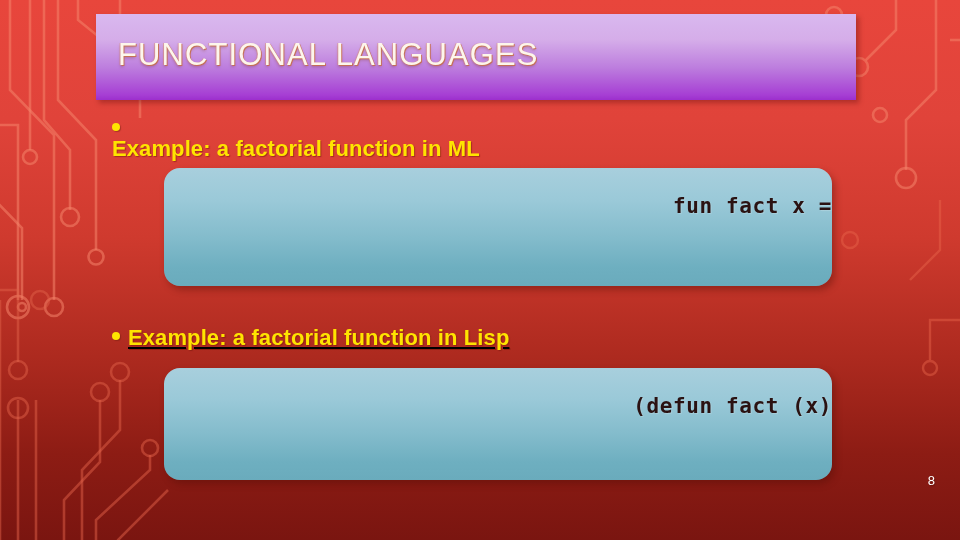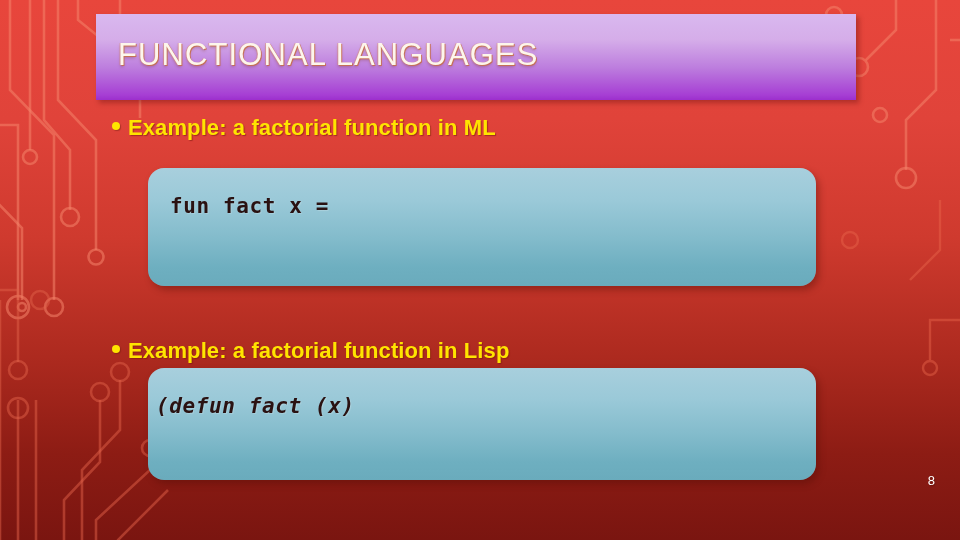--- a/index.html
+++ b/index.html
@@ -80,53 +80,54 @@
     flex: 0 0 auto;
     box-shadow: 1px 1px 1px rgba(110,30,15,0.45);
   }
   .bullet-text {
     font-size: 22px;
     font-weight: bold;
     color: #ffe400;
     letter-spacing: 0.1px;
     text-shadow: 1px 1px 1px rgba(120,25,12,0.55);
   }
-  #bullet-1 { top: 115px; }
-  #bullet-2 { top: 338px; }
+  #bullet-1 { top: 128px; flex-direction: column; }
+  #bullet-2 { top: 325px; text-decoration: underline; }
 
   
   .code-panel {
     position: absolute;
-    left: 148px;
+    left: 164px;
     width: 668px;
     border-radius: 16px;
     background: linear-gradient(180deg,
         #a8cfdd 0%,
         #9ac9d8 28%,
         #84bccc 58%,
         #6eafc0 84%,
         #6aabbc 100%);
     box-shadow: 3px 4px 7px rgba(80,12,6,0.38);
     box-sizing: border-box;
     padding: 22px 0 22px 0;
+    text-align: right;
   }
   #code-panel-1 { top: 168px; height: 118px; }
   #code-panel-2 { top: 368px; height: 112px; }
   .code-line {
     font-family: "DejaVu Sans Mono", "Liberation Mono", monospace;
     font-size: 21px;
     font-weight: bold;
     color: #2a1212;
     letter-spacing: 0.6px;
     white-space: pre;
     line-height: 32px;
     text-shadow: 1px 1px 1px rgba(255,255,255,0.2);
   }
   #code-panel-1 .code-line { padding-left: 22px; }
-  #code-panel-2 .code-line { padding-left: 8px; font-style: italic; }
+  #code-panel-2 .code-line { padding-left: 8px; }
 
   
   #page-number {
     position: absolute;
     right: 25px;
     bottom: 52px;
     color: #ffffff;
     font-size: 13px;
     font-family: "Liberation Sans", sans-serif;
     text-shadow: 1px 1px 1px rgba(90,18,10,0.6);

